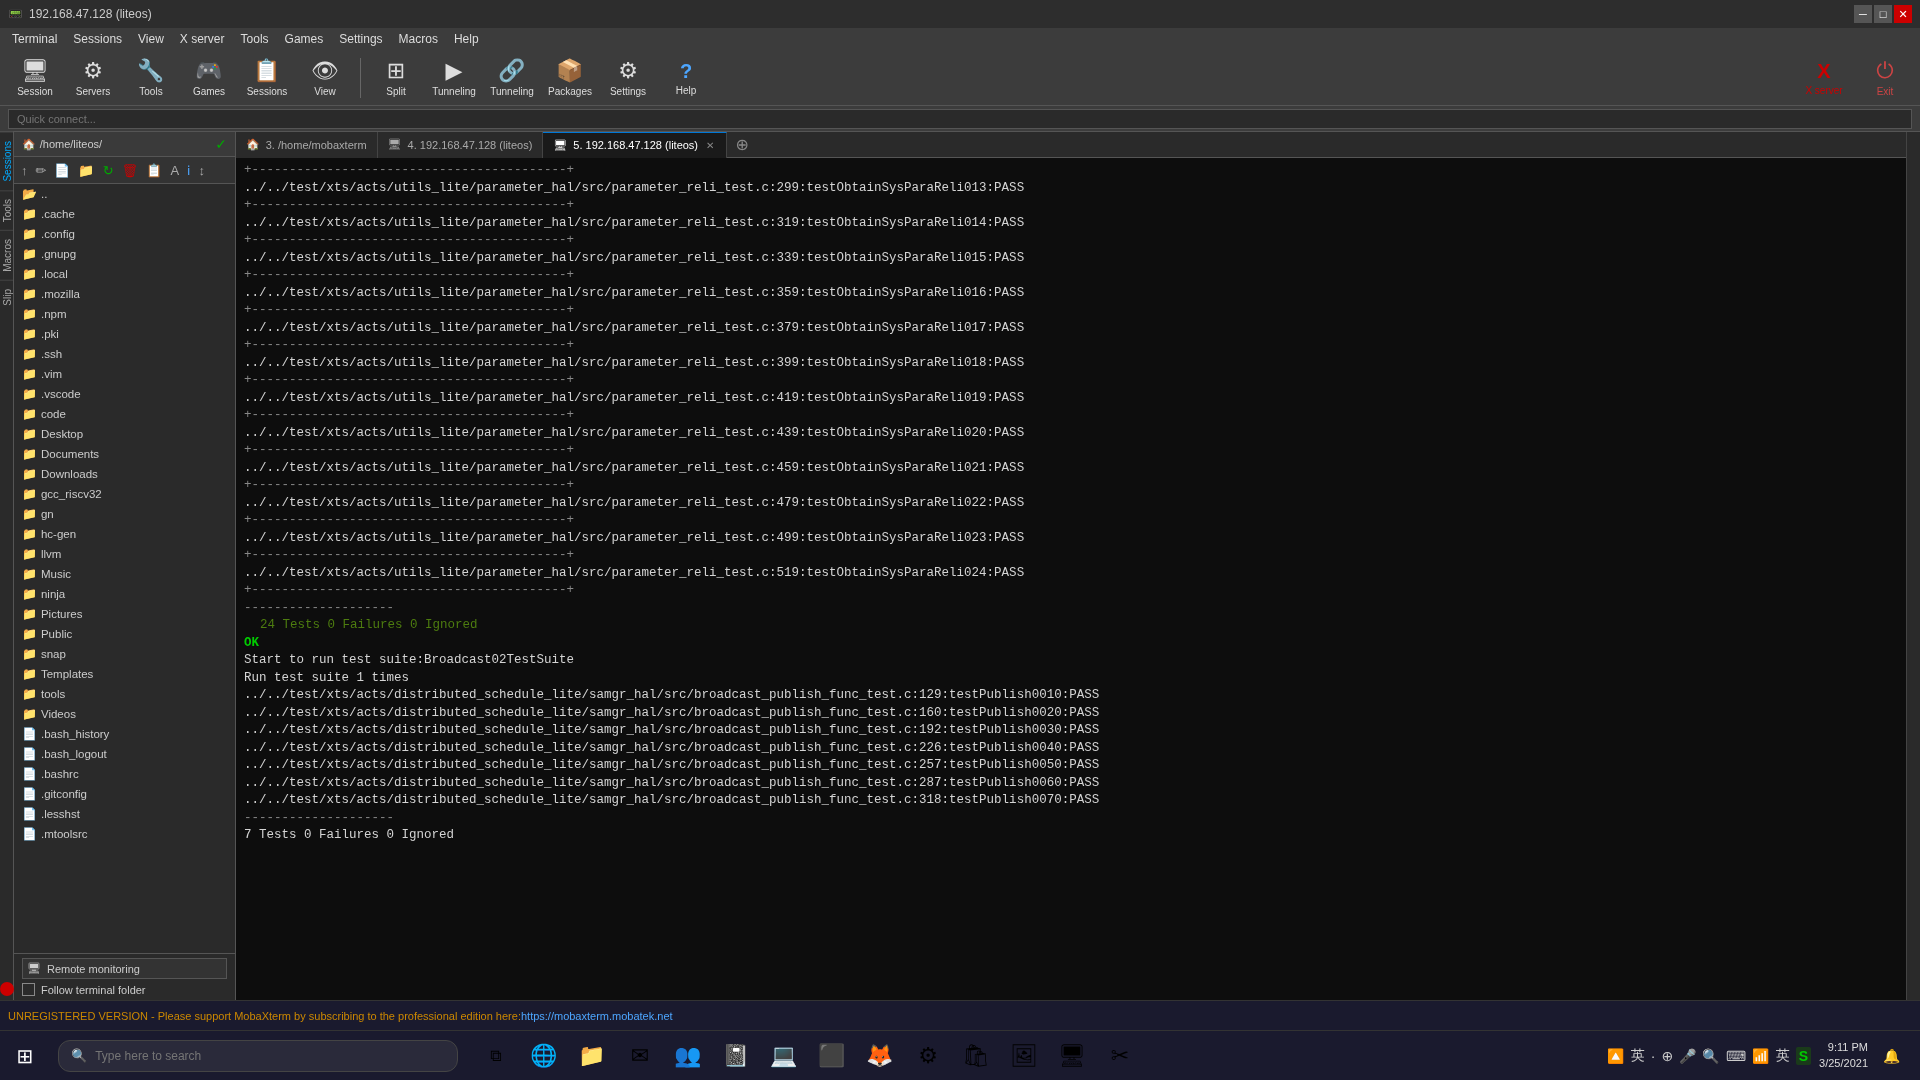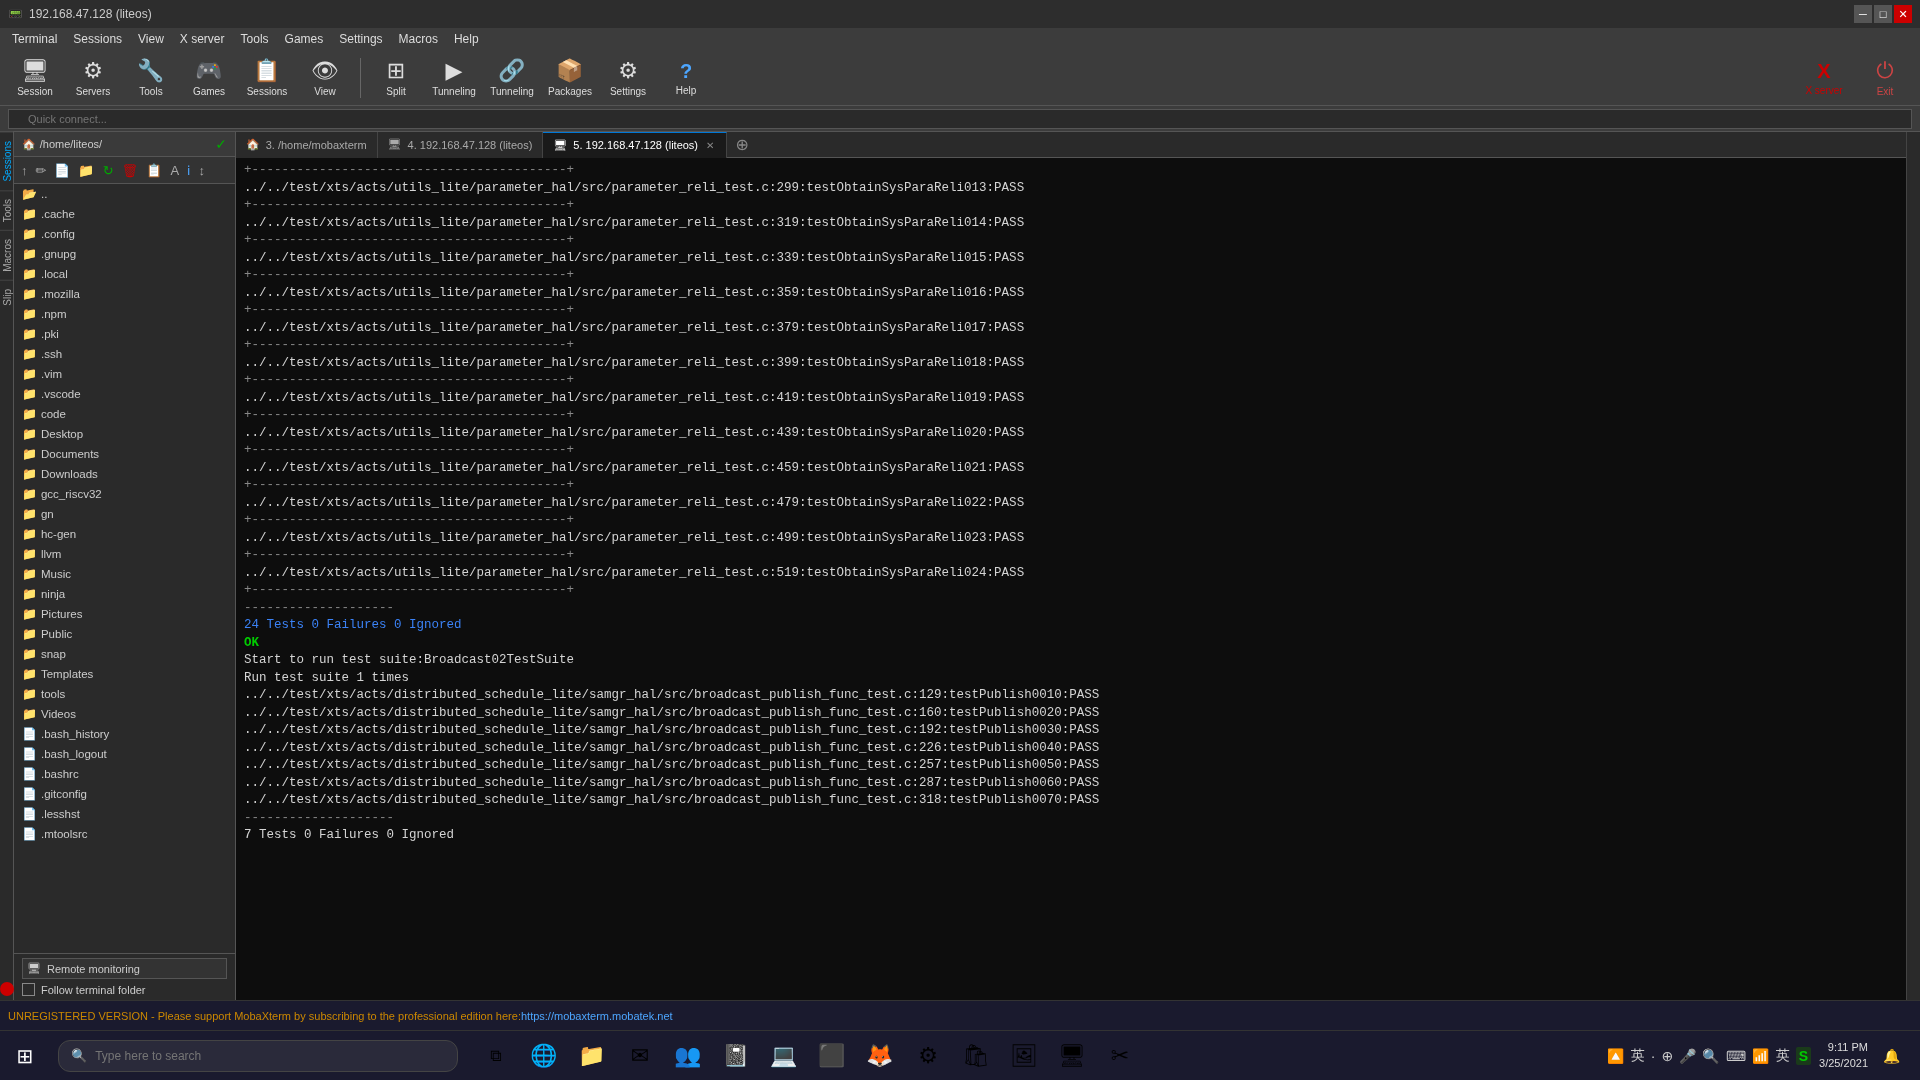--- a/index.html
+++ b/index.html
@@ -438,21 +438,21 @@
     <span class="toolbar-icon" style="color:#cc0000;font-weight:bold;font-size:20px;">X</span>
     <span>X server</span>
   </button>
   <button class="toolbar-btn" style="color:#cc4444;">
     <span class="toolbar-icon" style="color:#cc4444;">⏻</span>
     <span>Exit</span>
   </button>
 </div>
 
 <div class="quick-connect">
-  <input type="text" class="search-input" style="background: rgb(42, 42, 42); border: 1px solid rgb(85, 85, 85); color: rgb(170, 170, 170); height: 20px; font-size: 11px; padding: 0px 19px; width: 180px; outline: none;" placeholder="Quick connect...">
+  <input type="text" class="search-input" style="background: rgb(42, 42, 42); border: 1px solid rgb(85, 85, 85); color: rgb(170, 170, 170); height: 20px; font-size: 11px; padding: 0px 8px; width: 180px; outline: none;" placeholder="Quick connect...">
 </div>
 
 <div class="main-layout">
 
   <div class="left-tabs">
     <div class="left-tab" style="color:#00aaff;">Sessions</div>
     <div class="left-tab">Tools</div>
     <div class="left-tab">Macros</div>
     <div class="left-tab">Slip</div>
     <div style="flex:1"></div>
@@ -663,21 +663,21 @@
         <div class="terminal-line" style="color: rgb(212, 212, 212);">../../test/xts/acts/utils_lite/parameter_hal/src/parameter_reli_test.c:459:testObtainSysParaReli021:PASS</div>
         <div class="terminal-line" style="color: rgb(136, 136, 136);">+------------------------------------------+</div>
         <div class="terminal-line" style="color: rgb(212, 212, 212);">../../test/xts/acts/utils_lite/parameter_hal/src/parameter_reli_test.c:479:testObtainSysParaReli022:PASS</div>
         <div class="terminal-line" style="color: rgb(136, 136, 136);">+------------------------------------------+</div>
         <div class="terminal-line" style="color: rgb(212, 212, 212);">../../test/xts/acts/utils_lite/parameter_hal/src/parameter_reli_test.c:499:testObtainSysParaReli023:PASS</div>
         <div class="terminal-line" style="color: rgb(136, 136, 136);">+------------------------------------------+</div>
         <div class="terminal-line" style="color: rgb(212, 212, 212);">../../test/xts/acts/utils_lite/parameter_hal/src/parameter_reli_test.c:519:testObtainSysParaReli024:PASS</div>
         <div class="terminal-line" style="color: rgb(136, 136, 136);">+------------------------------------------+</div>
         <div class="terminal-line"></div>
         <div class="terminal-line" style="color: rgb(136, 136, 136);">--------------------</div>
-        <div class="terminal-line" style="color: #3b82f6;">24 Tests 0 Failures 0 Ignored</div>
+        <div class="terminal-line" style="color: #4d7c0f; margin-left: 16px;">24 Tests 0 Failures 0 Ignored</div>
         <div class="terminal-line" style="color: rgb(0, 204, 0); font-weight: bold;">OK</div>
         <div class="terminal-line" style="color: rgb(212, 212, 212);">Start to run test suite:Broadcast02TestSuite</div>
         <div class="terminal-line" style="color: rgb(212, 212, 212);">Run test suite 1 times</div>
         <div class="terminal-line" style="color: rgb(212, 212, 212);">../../test/xts/acts/distributed_schedule_lite/samgr_hal/src/broadcast_publish_func_test.c:129:testPublish0010:PASS</div>
         <div class="terminal-line" style="color: rgb(212, 212, 212);">../../test/xts/acts/distributed_schedule_lite/samgr_hal/src/broadcast_publish_func_test.c:160:testPublish0020:PASS</div>
         <div class="terminal-line" style="color: rgb(212, 212, 212);">../../test/xts/acts/distributed_schedule_lite/samgr_hal/src/broadcast_publish_func_test.c:192:testPublish0030:PASS</div>
         <div class="terminal-line" style="color: rgb(212, 212, 212);">../../test/xts/acts/distributed_schedule_lite/samgr_hal/src/broadcast_publish_func_test.c:226:testPublish0040:PASS</div>
         <div class="terminal-line" style="color: rgb(212, 212, 212);">../../test/xts/acts/distributed_schedule_lite/samgr_hal/src/broadcast_publish_func_test.c:257:testPublish0050:PASS</div>
         <div class="terminal-line" style="color: rgb(212, 212, 212);">../../test/xts/acts/distributed_schedule_lite/samgr_hal/src/broadcast_publish_func_test.c:287:testPublish0060:PASS</div>
         <div class="terminal-line" style="color: rgb(212, 212, 212);">../../test/xts/acts/distributed_schedule_lite/samgr_hal/src/broadcast_publish_func_test.c:318:testPublish0070:PASS</div>

